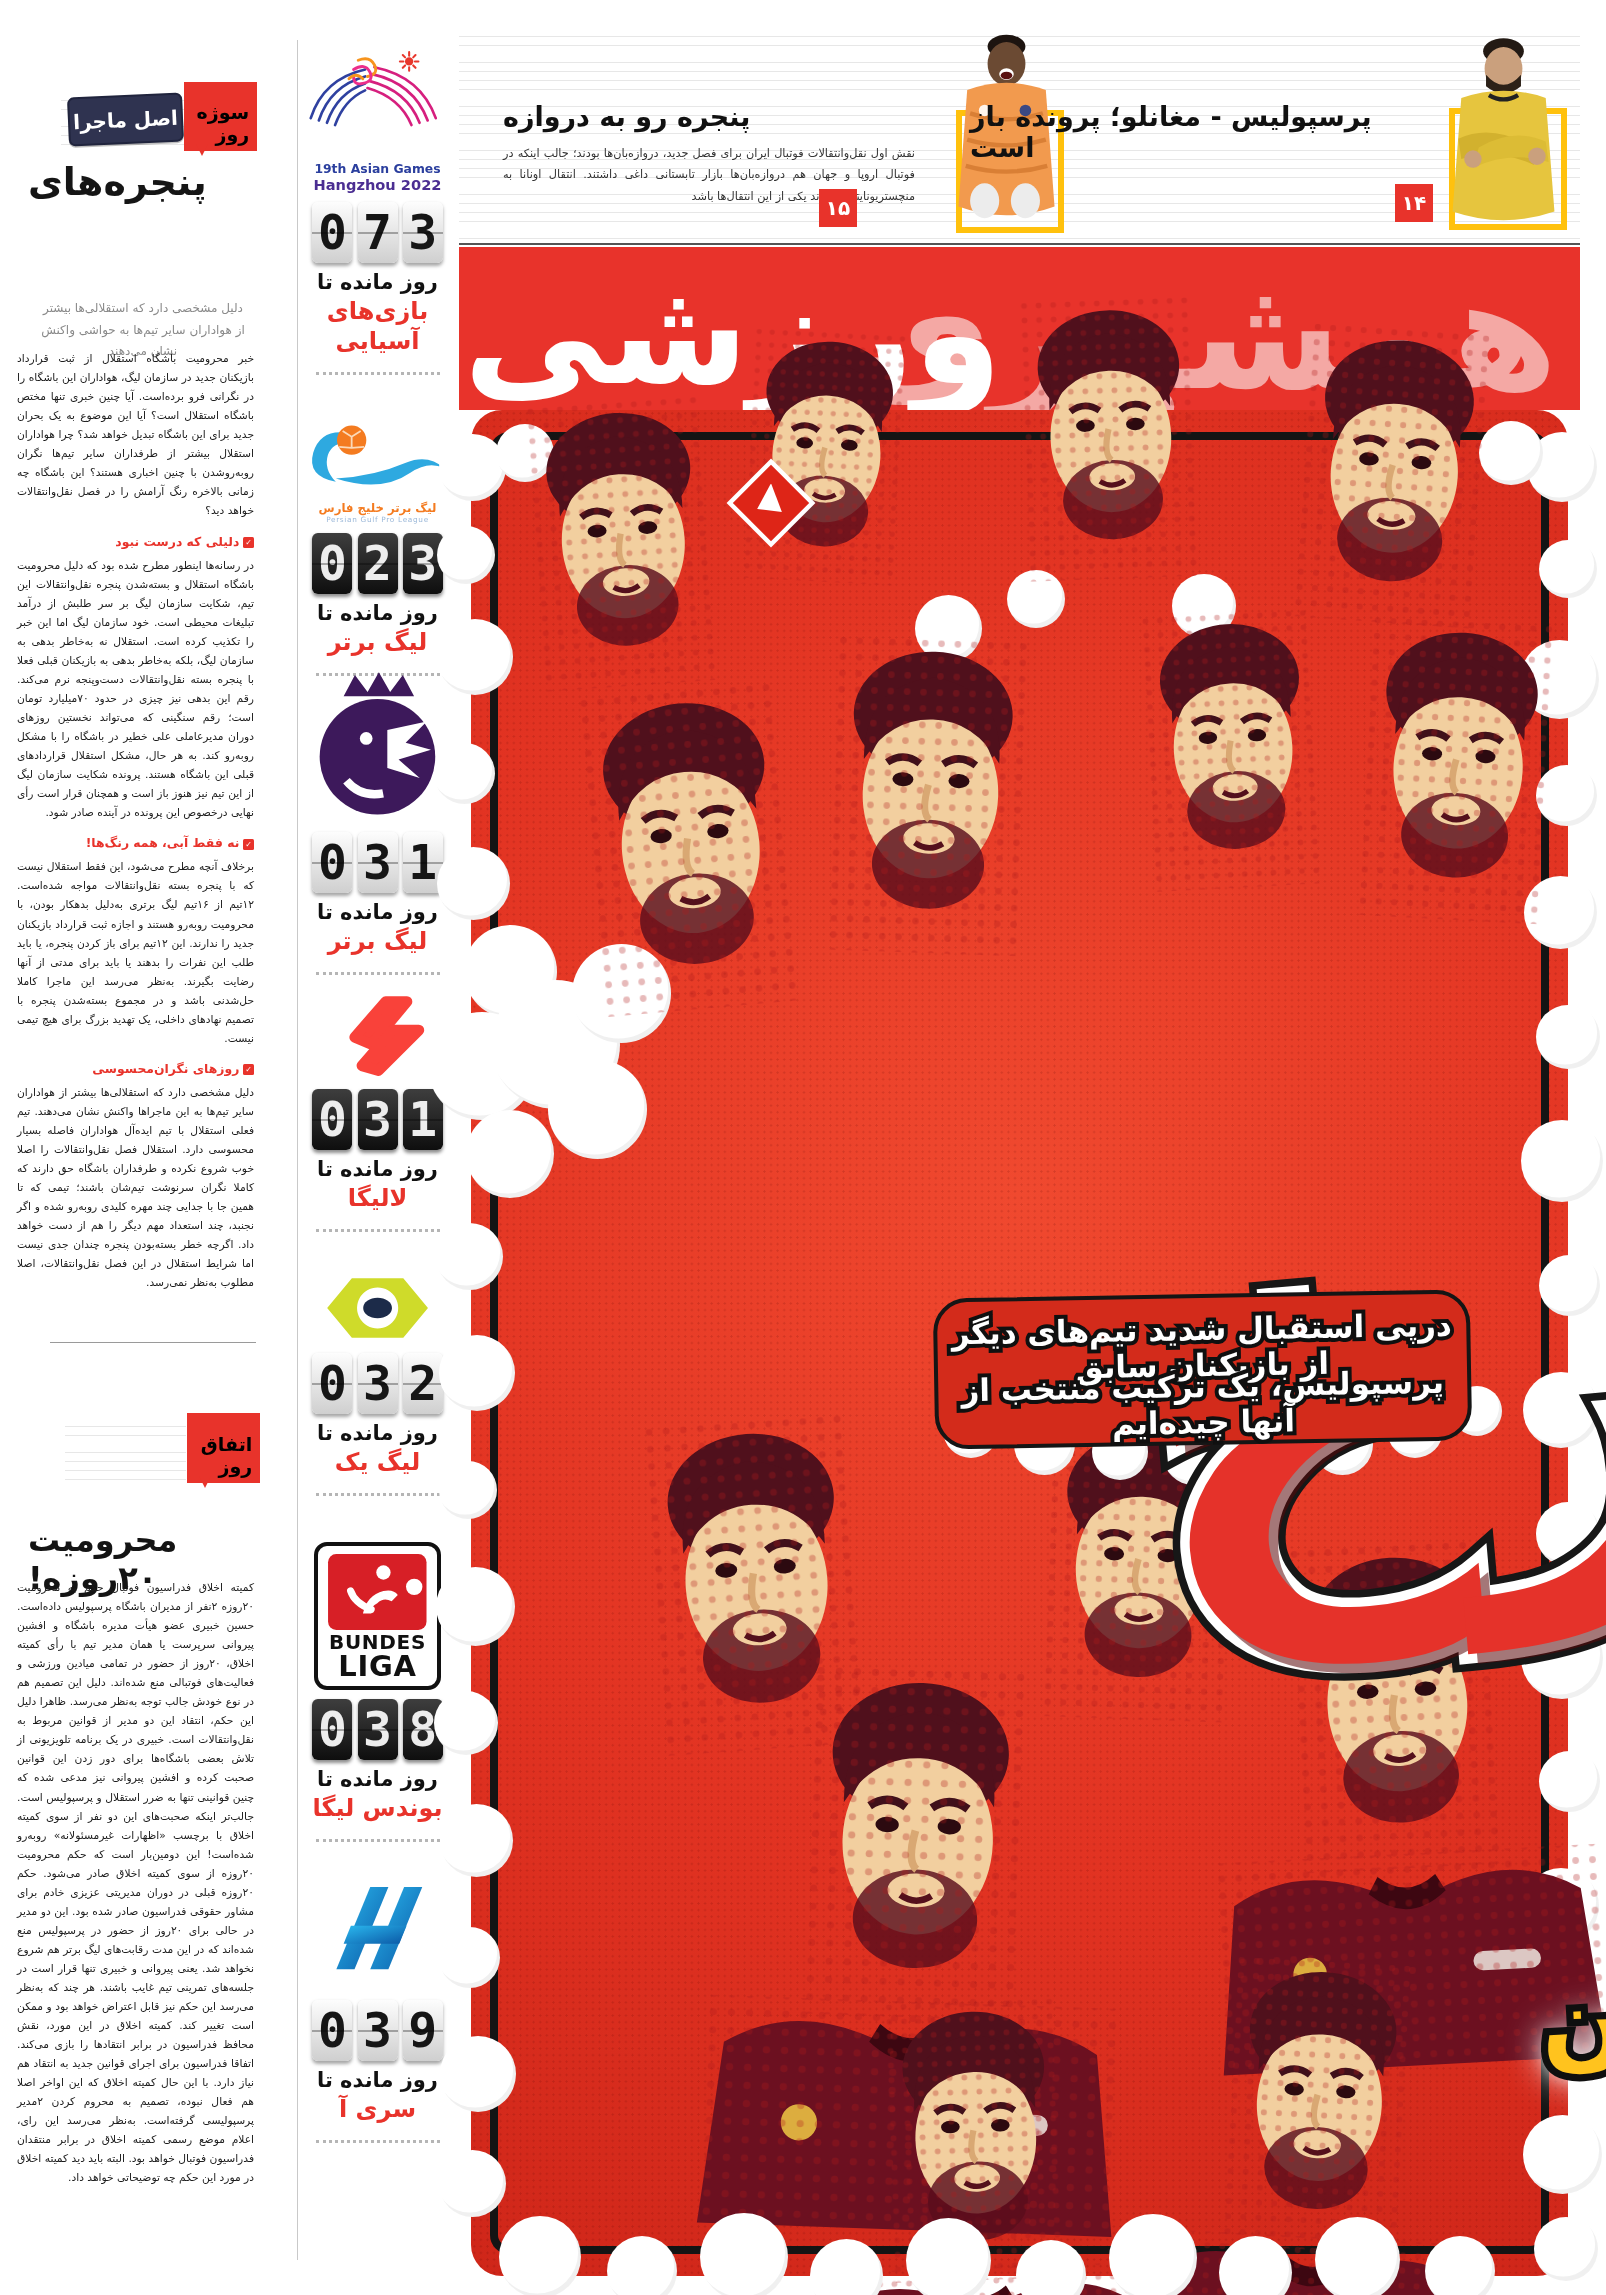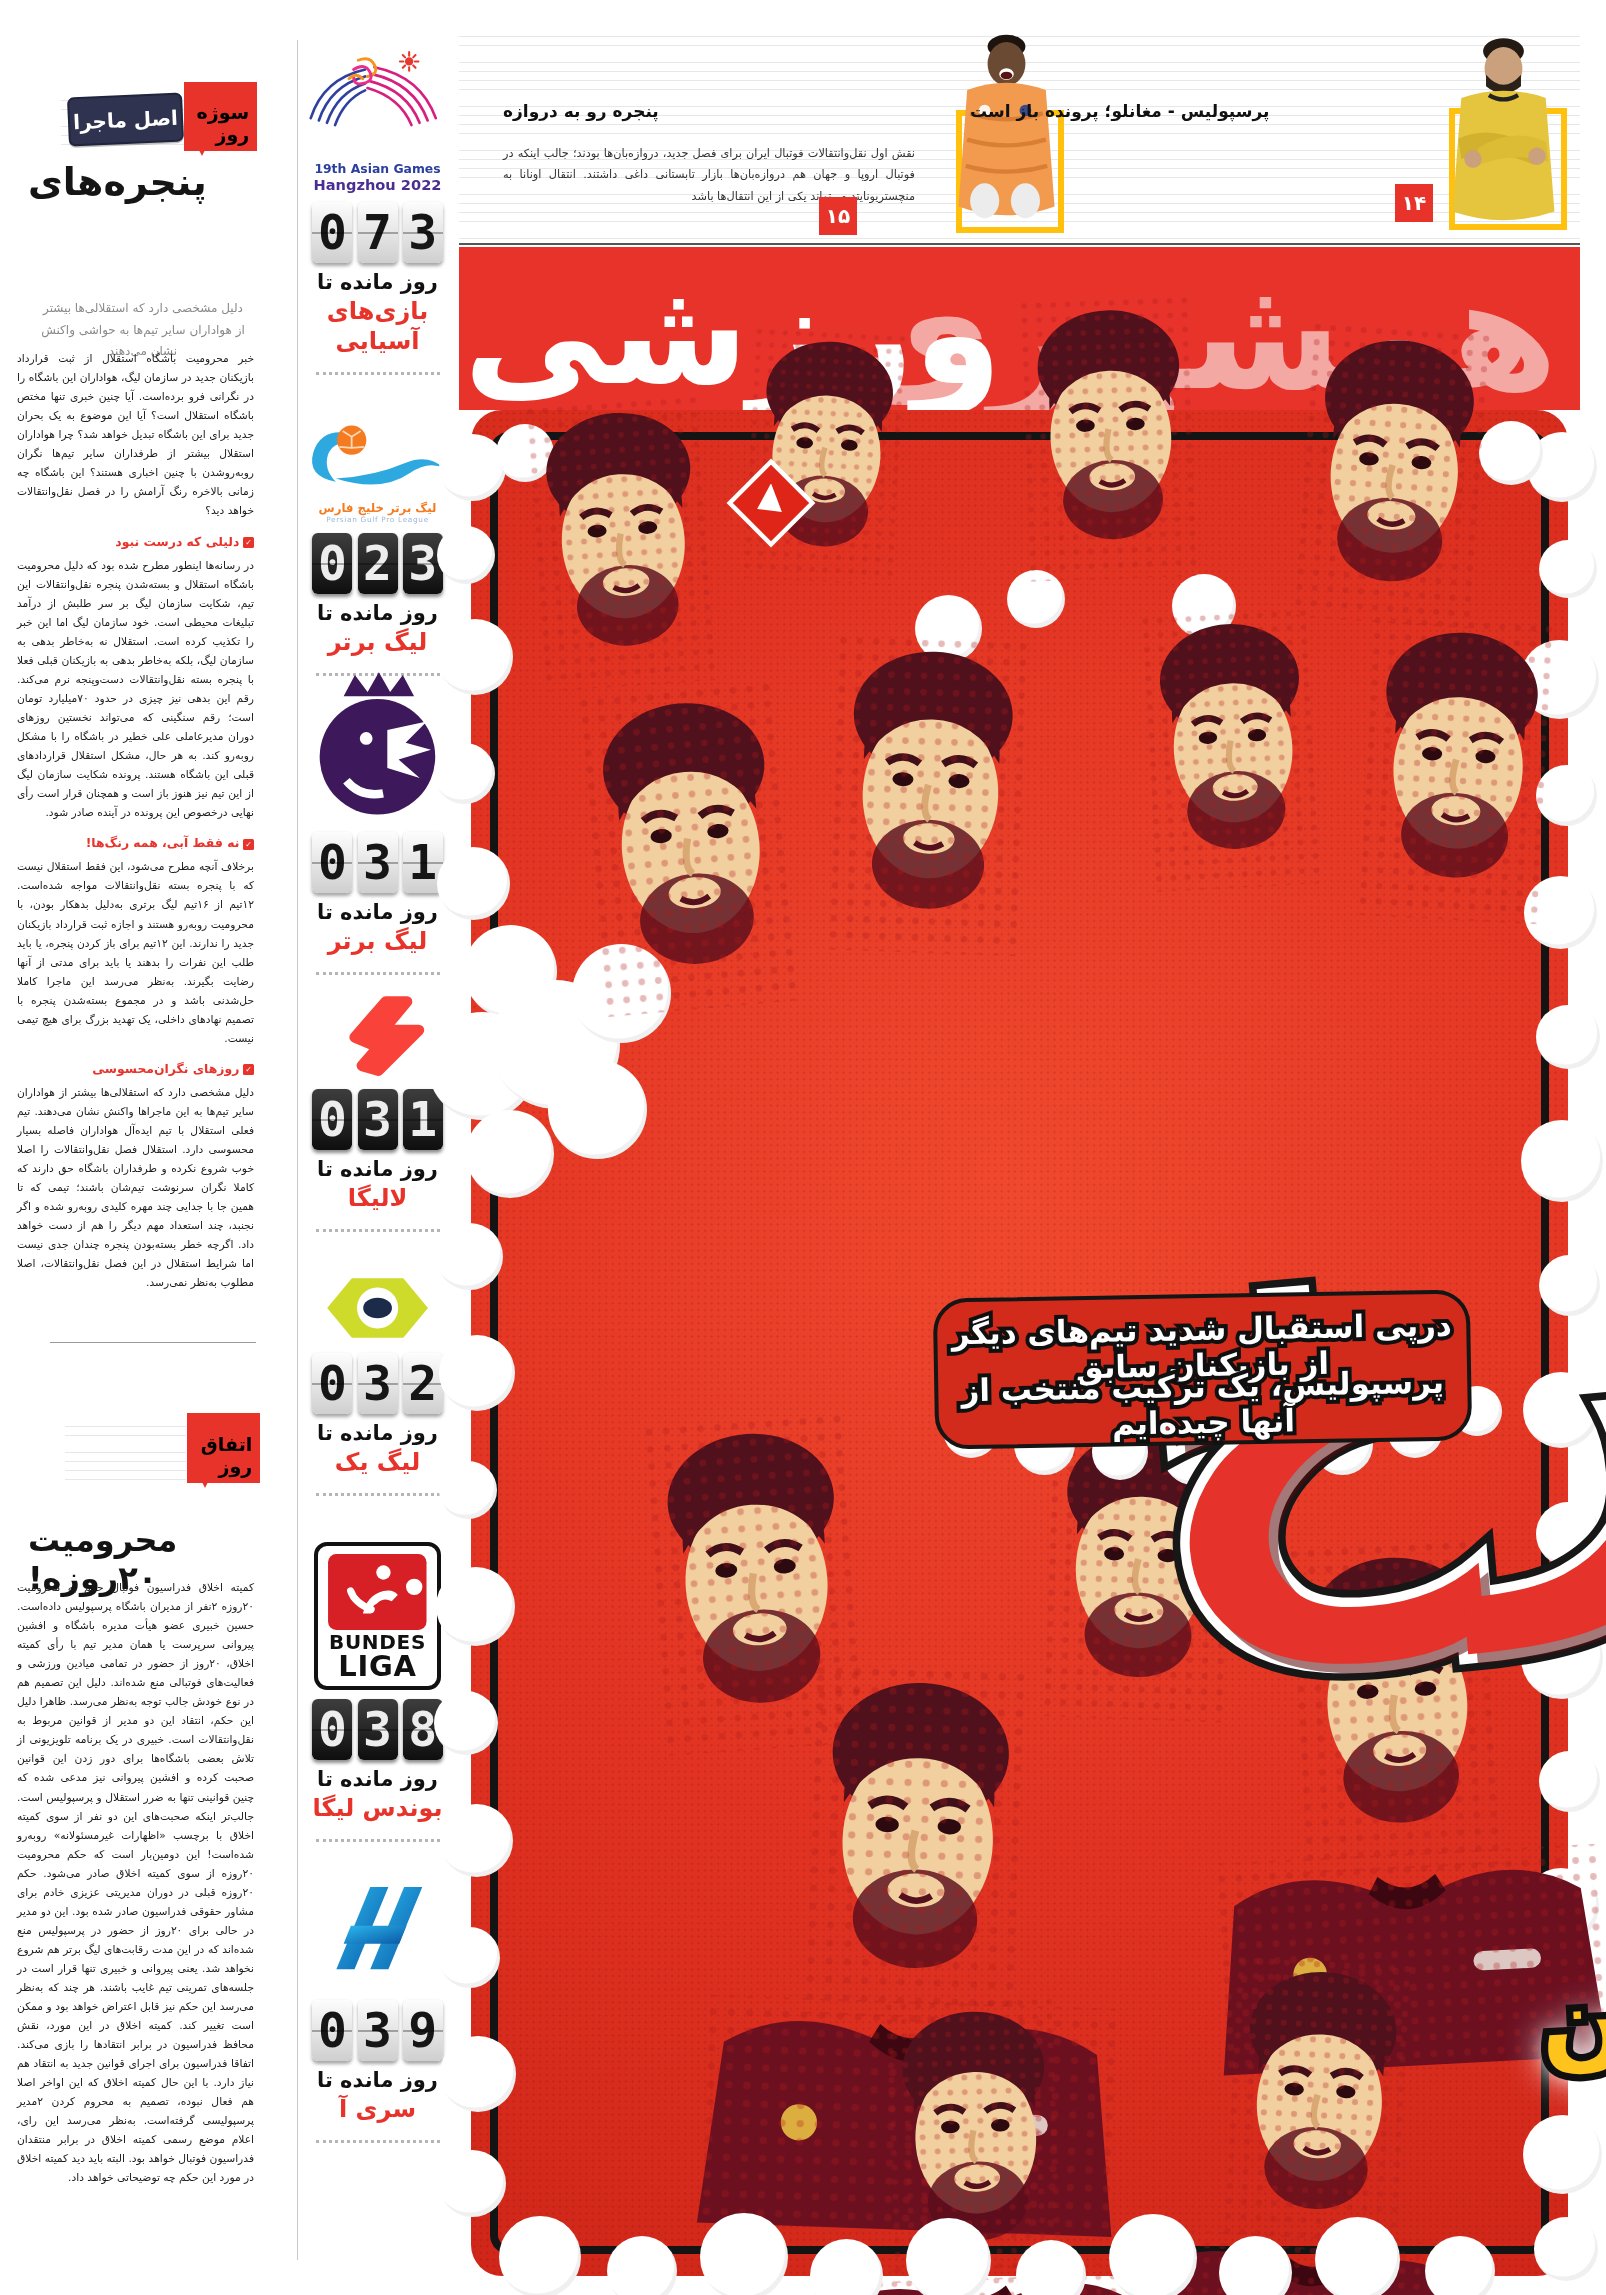--- a/index.html
+++ b/index.html
@@ -33,21 +33,21 @@
   .flip.dark .tile{background:linear-gradient(#3e3e3e,#0e0e0e);color:#ededed;box-shadow:0 2.2px 3.7px rgba(0,0,0,.45);}
   .flip .tile::after{content:"";position:absolute;left:0;right:0;top:50%;height:2.2px;margin-top:-0.7px;background:rgba(0,0,0,.30);}
   .logo-cap1{font-size:12.4px;font-weight:bold;color:#2b3f9e;}
   .logo-cap2{font-size:14.6px;font-weight:800;color:#4b2e92;}
   .pgpl-fa{font-size:11.7px;font-weight:bold;color:#f47b20;}
   .pgpl-en{font-size:7.3px;color:#9ab7d8;letter-spacing:0.7px;}
   .bund-box{width:110px;margin:0 auto;border:4.4px solid #111;border-radius:13px;background:#fff;padding:5.8px 4.4px 4.4px;}
   .bund-txt{font-weight:800;font-size:20px;letter-spacing:0.7px;color:#111;line-height:1.02;font-family:"DejaVu Sans",sans-serif;}
   
   #topstrip{position:absolute;left:460px;top:28px;width:1121px;height:215px;border-bottom:2.2px solid #555;z-index:6;}
-  .t-title{font-weight:800;font-size:17px;color:#111;text-align:left;direction:rtl;}
+  .t-title{font-weight:800;font-size:27px;color:#111;text-align:left;direction:rtl;}
   .t-body{font-size:11.3px;line-height:1.9;color:#333;text-align:justify;direction:rtl;}
   .pgbox{width:38px;height:38px;background:#e8332b;color:#fff;font-weight:800;font-size:20px;display:flex;align-items:center;justify-content:center;}
   .photo-frame{border:6.6px solid #ffc10d;}
   
   #masthead{position:absolute;left:460px;top:247px;width:1121px;height:164px;background:#e8332b;overflow:hidden;z-index:4;}
   .dateline{position:absolute;top:7.3px;left:13px;right:13px;text-align:left;color:#fff;font-size:11.7px;font-weight:bold;direction:rtl;}
   .dateline .sq{display:inline-block;width:6.6px;height:6.6px;background:#ffd9d2;margin:0 6.6px;vertical-align:0.7px;}
   .mast-pink{position:absolute;top:10.2px;right:22px;font-size:155px;font-weight:800;color:#f4a8a4;line-height:1;letter-spacing:-2.9px;}
   .mast-white{position:absolute;top:14.6px;left:4.4px;font-size:143px;font-weight:800;color:#fff;line-height:1;}
   
@@ -276,21 +276,21 @@
       <div class="cd-label">روز مانده تا</div>
       <div class="cd-league">سری آ</div>
       <div class="cd-sep"></div>
     </div>
   </div>
 
   <div id="topstrip" class="lined">
 
     <div class="abs t-title" style="right:665px;left:44px;top:73px;">پنجره رو به دروازه</div>
     <div class="abs t-body" style="right:665px;left:44px;top:115px;">نقش اول نقل‌وانتقالات فوتبال ایران برای فصل جدید، دروازه‌بان‌ها بودند؛ جالب اینکه در فوتبال اروپا و جهان هم دروازه‌بان‌ها بازار تابستانی داغی داشتند. انتقال اونانا به منچستریونایتد می‌تواند یکی از این انتقال‌ها باشد</div>
-    <div class="abs pgbox" style="left:360px;top:169px;">۱۵</div>
+    <div class="abs pgbox" style="left:360px;top:161px;">۱۵</div>
 
     <div class="abs photo-frame" style="left:497px;top:82px;width:96px;height:111px;"></div>
     <div class="abs" style="left:482px;top:0px;">
       <svg viewBox="0 0 90 145" style="width:131px;height:213px;" aria-hidden="true">
         <ellipse cx="45" cy="12" rx="13" ry="8" fill="#1d1410"></ellipse>
         <ellipse cx="45" cy="24" rx="13" ry="15" fill="#6b4a33"></ellipse>
         <ellipse cx="45" cy="31" rx="5" ry="4" fill="#fff"></ellipse>
         <ellipse cx="45" cy="32" rx="4" ry="2.6" fill="#5a1212"></ellipse>
         <path d="M18 42 Q45 32 72 42 L78 122 Q45 134 12 122 Z" fill="#f29a4e"></path>
         <path d="M20 58 Q45 66 70 58 M18 76 Q45 84 72 76 M17 94 Q45 102 73 94" stroke="#d97f35" stroke-width="3" fill="none"></path>

